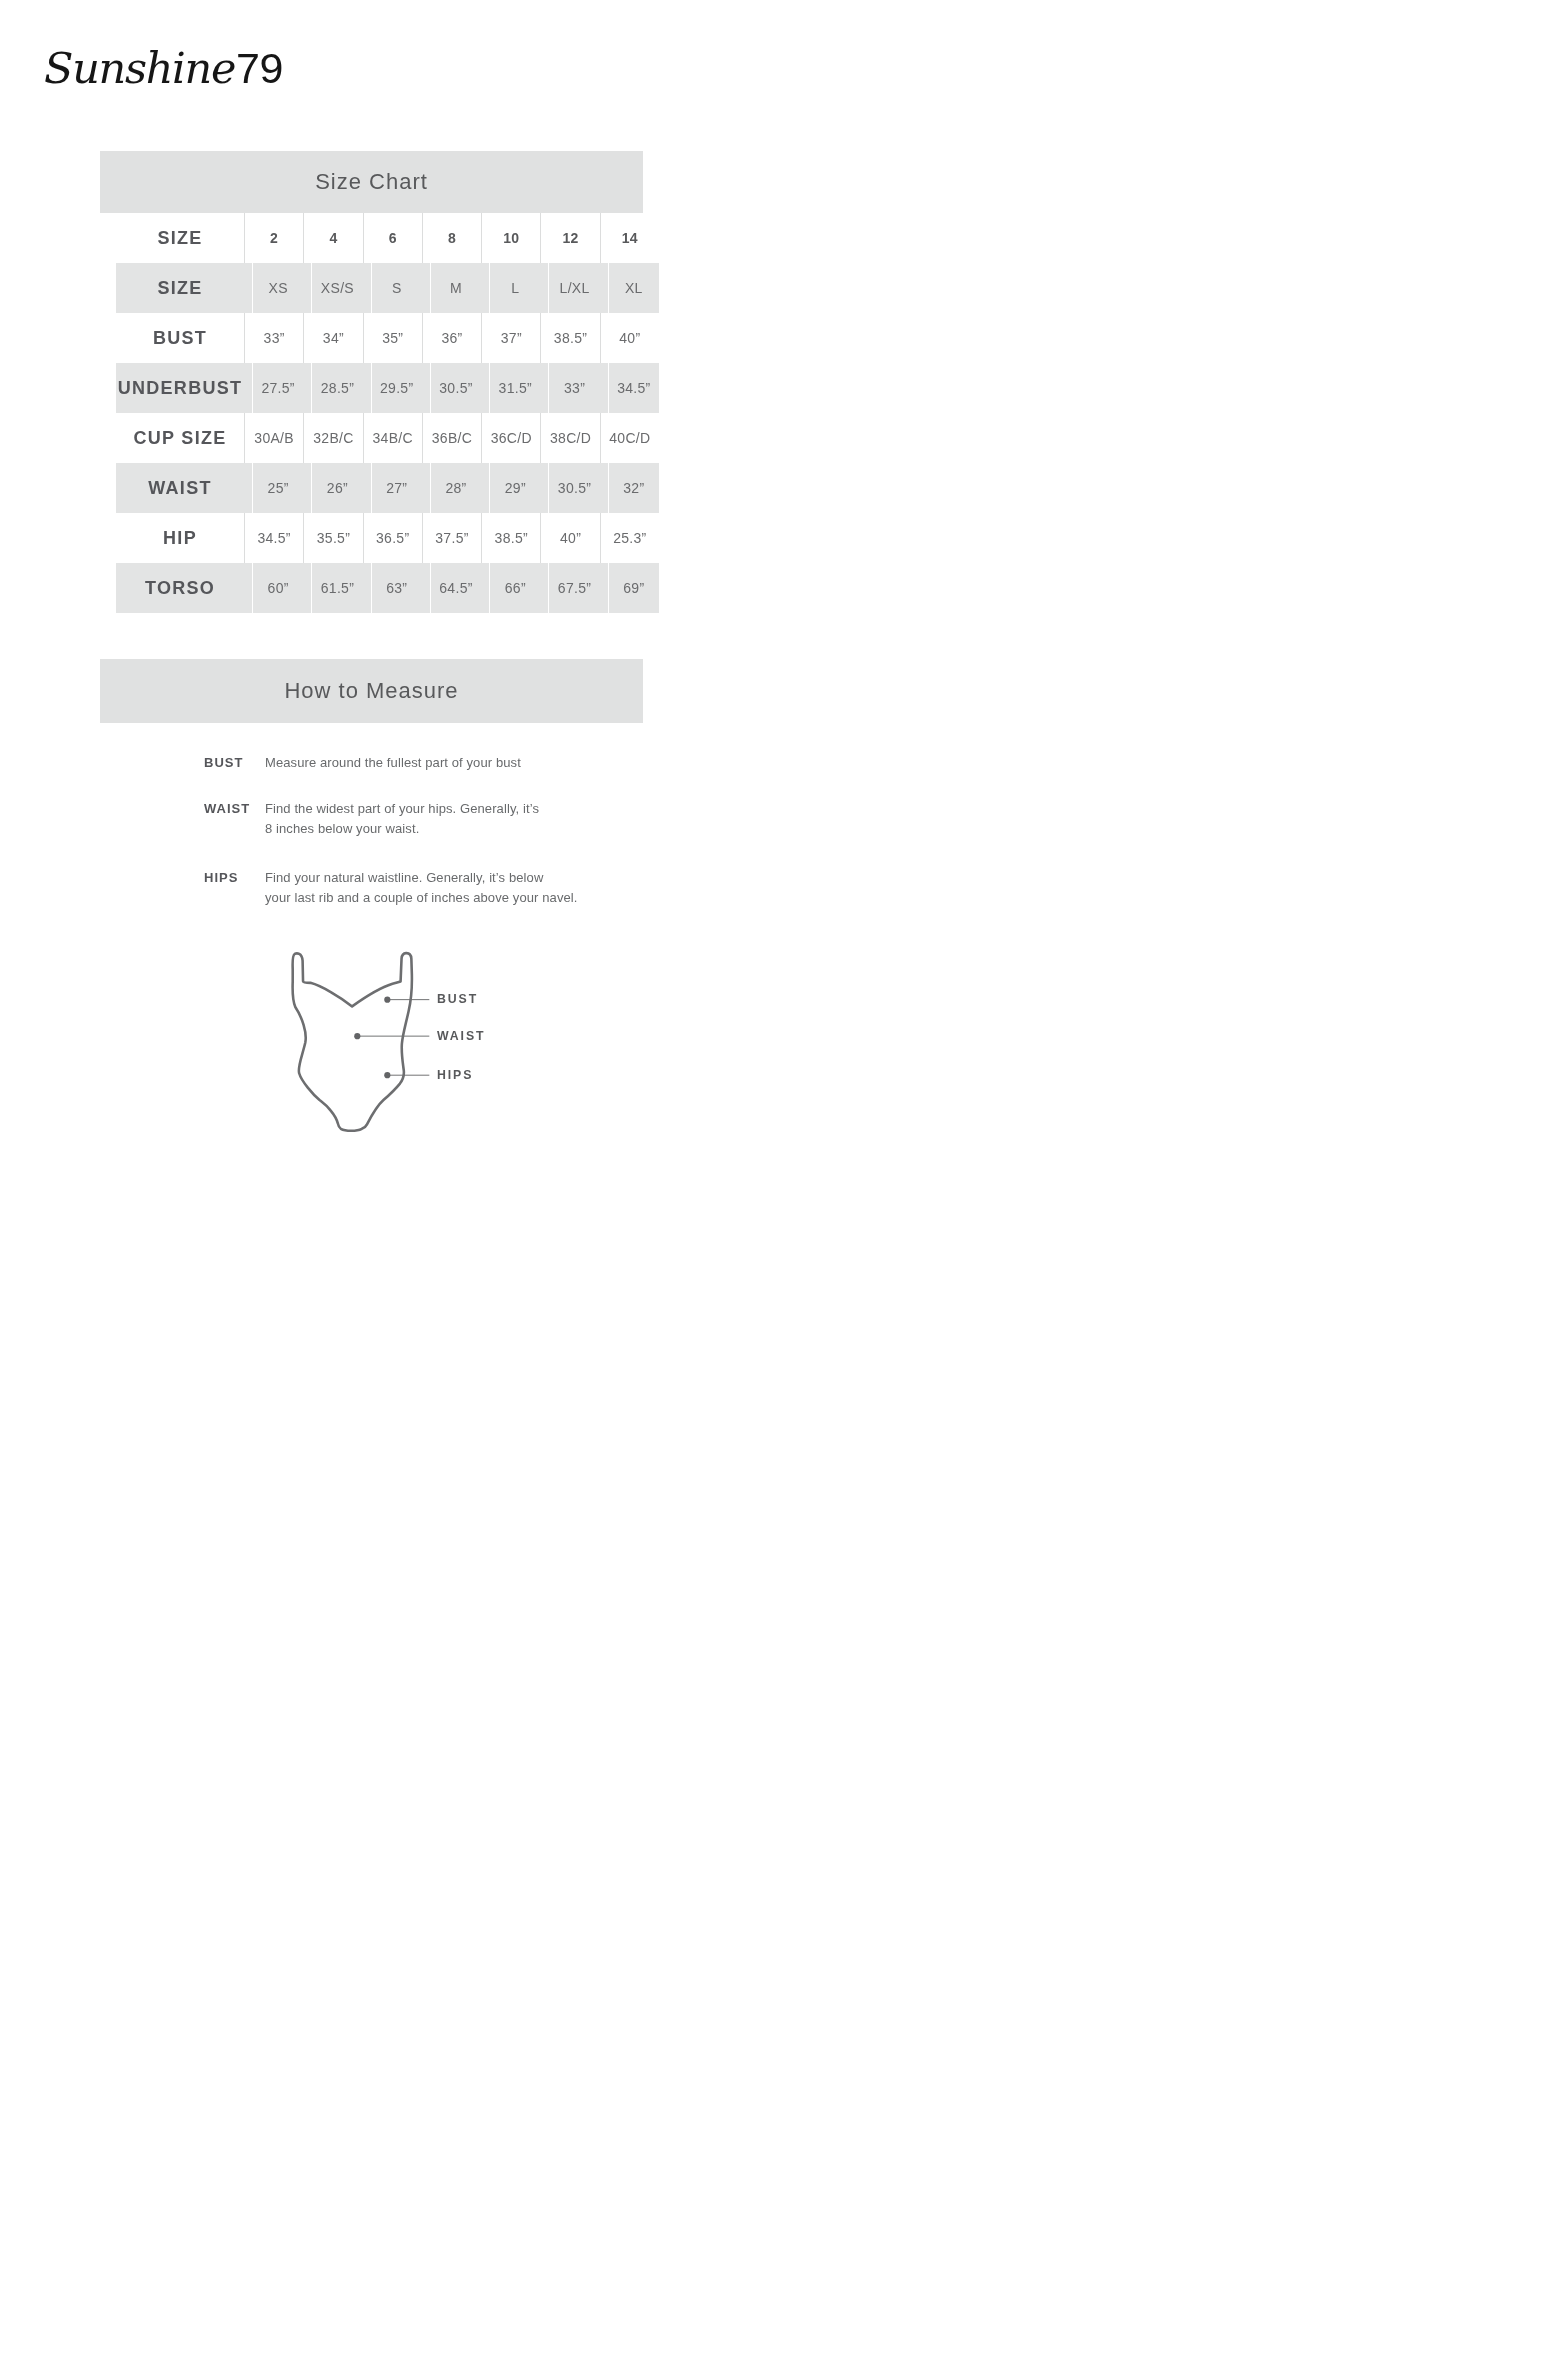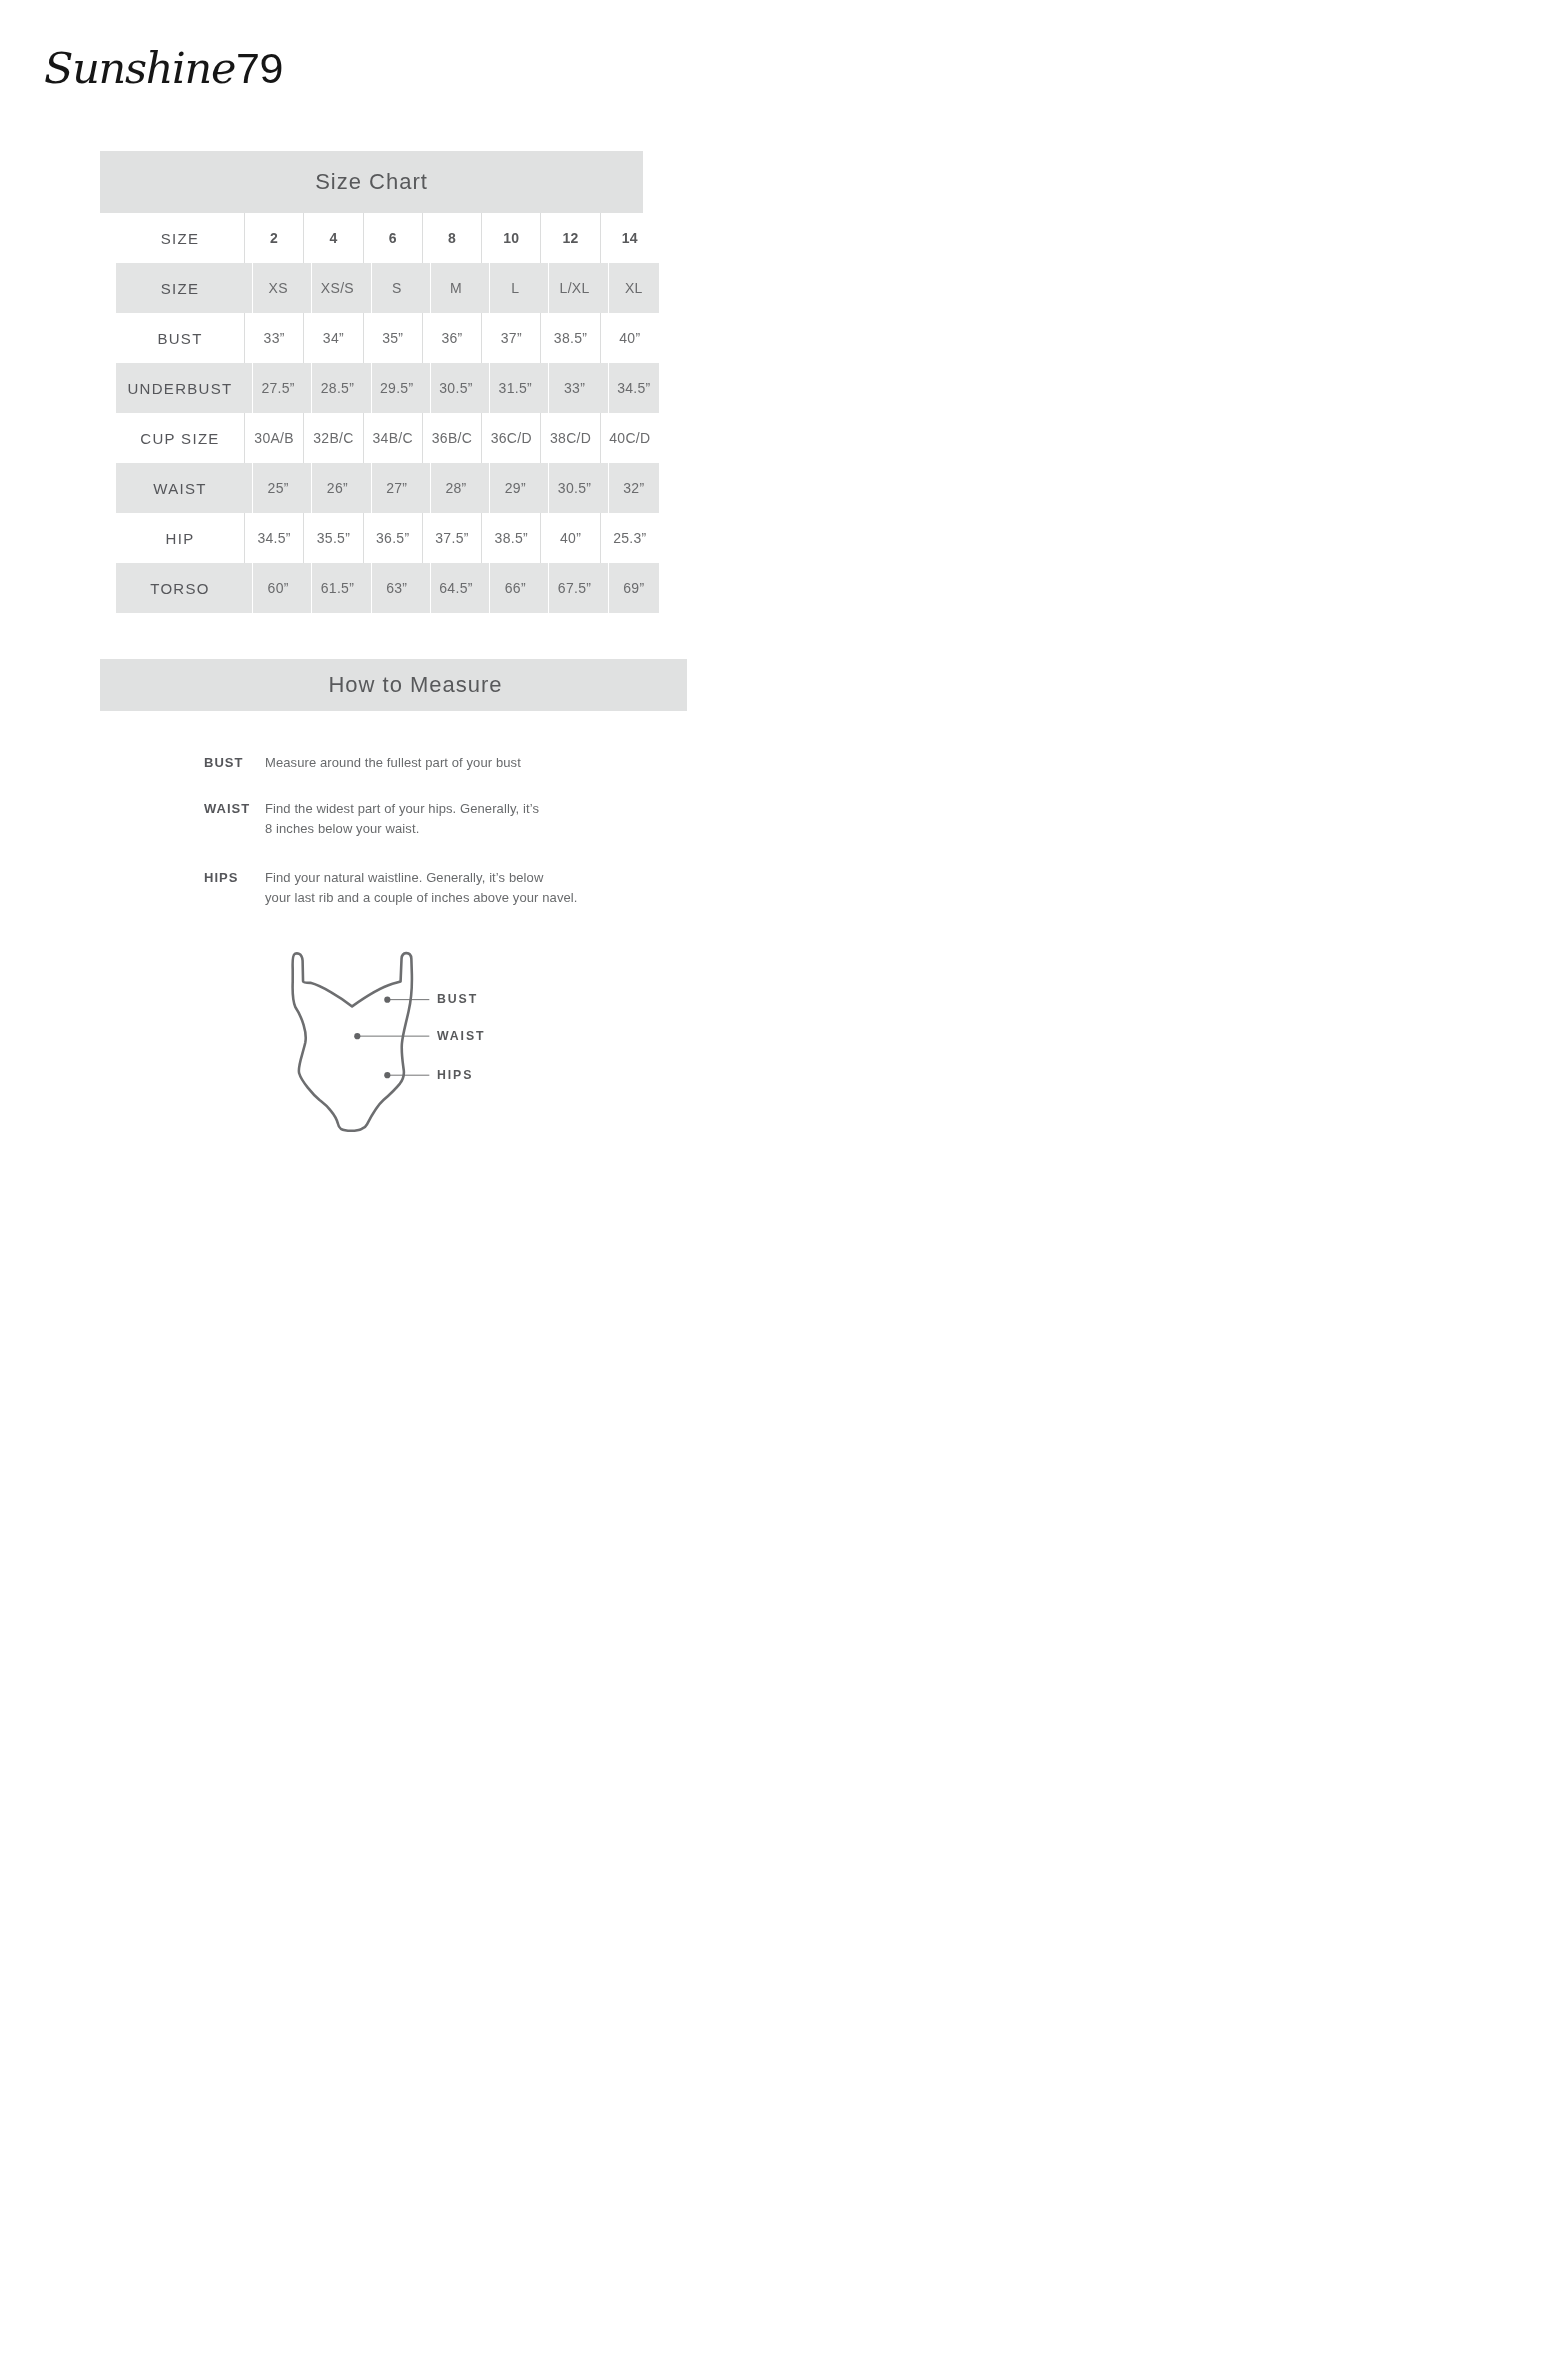--- a/index.html
+++ b/index.html
@@ -40,21 +40,21 @@
   .banner{
     position:absolute;
     left:100px;
     width:543px;
     background:#e0e1e1;
     display:flex;
     align-items:center;
     justify-content:center;
   }
   .banner-size-chart{ top:151px; height:62px; }
-  .banner-how-to{ top:659px; height:52px;padding-left:44px; }
+  .banner-how-to{ top:659px; height:64px; }
   .banner-title{
     font-size:22px;
     color:#58595b;
     letter-spacing:1px;
     font-weight:400;
   }
   
   .sc-table{
     position:absolute;
     left:116px; top:213px;
@@ -71,24 +71,24 @@
     display:flex;
     align-items:center;
     justify-content:center;
     font-size:14px;
     color:#6a6b6d;
     letter-spacing:0.3px;
   }
   .tcell + .tcell{ border-left:0.6px solid #dcdddd; }
   .trow.shaded .tcell + .tcell{ border-left-color:#ffffff;margin-left:8px; }
   .tcell.label{
-    font-weight:normal;
+    font-weight:bold;
     color:#55565a;
     letter-spacing:1.3px;
-    font-size:15px;
+    font-size:18px;
   }
   .trow.first .tcell.value{
     font-weight:bold;
     color:#58595b;
   }
   
   .measure-list{ position:absolute; left:0; top:0; width:775px; }
   .mitem{
     position:absolute;
     left:204px;

